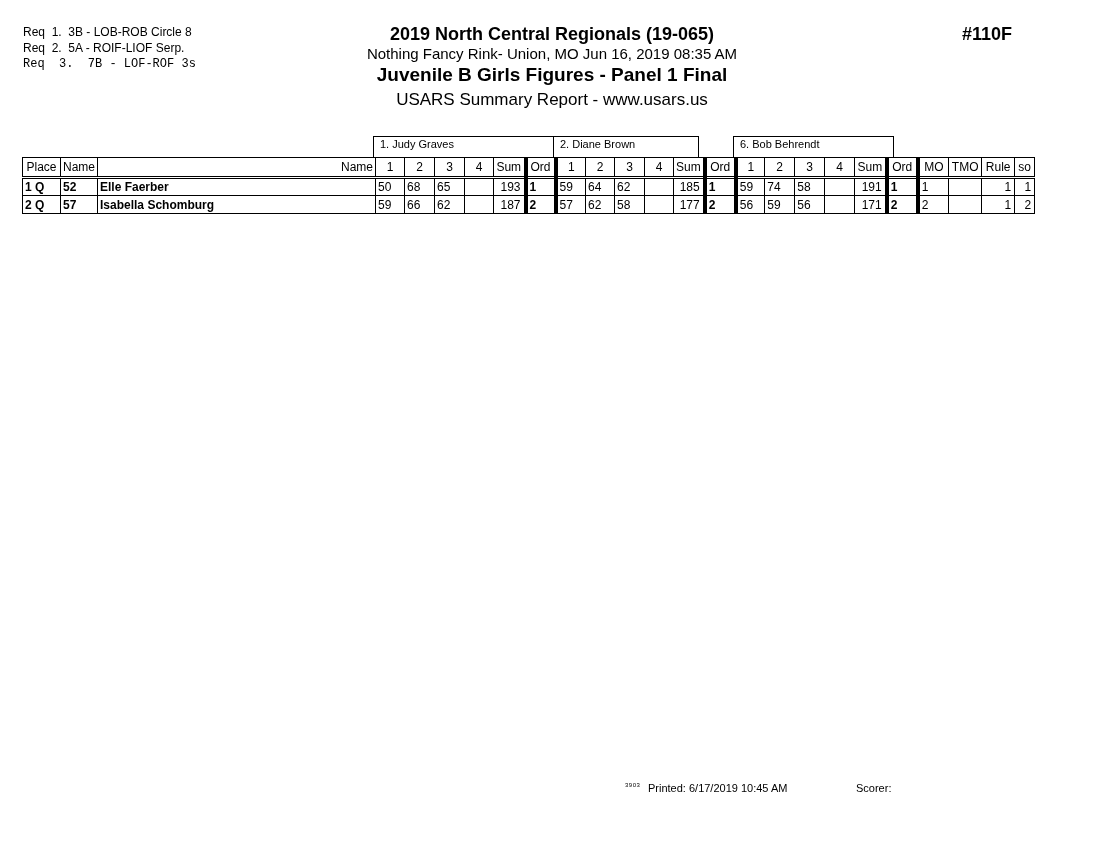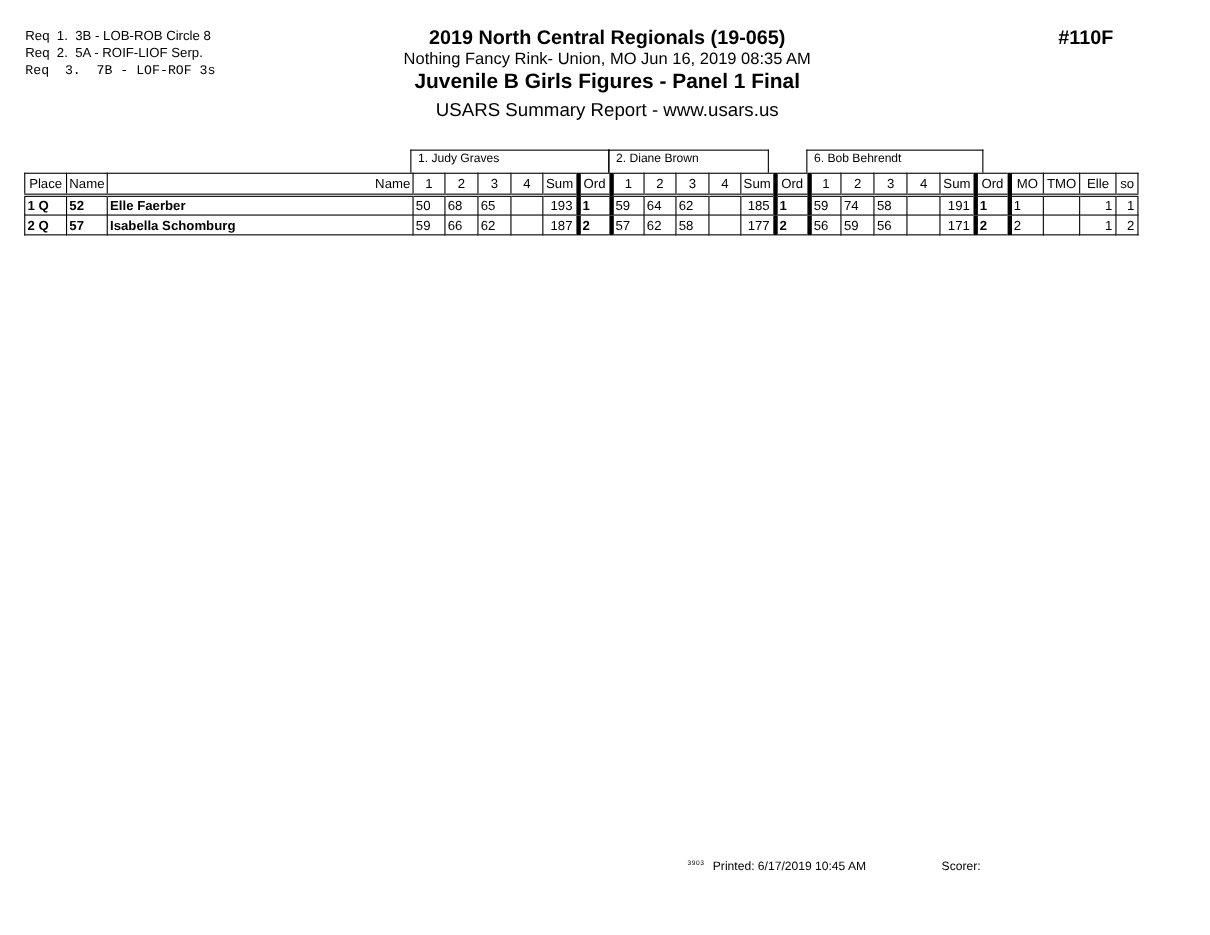--- a/index.html
+++ b/index.html
@@ -100,21 +100,21 @@
 
     <td>1</td>
     <td>2</td>
     <td>3</td>
     <td>4</td>
     <td class="thick">Sum</td>
     <td class="thick">Ord</td>
 
     <td>MO</td>
     <td>TMO</td>
-    <td>Elle</td>
+    <td>Rule</td>
     <td>so</td>
   </tr>
 
   <tr class="row">
     <td class="b c">1 Q</td>
     <td class="b c">52</td>
     <td class="b">Elle Faerber</td>
     <td>50</td>
     <td>68</td>
     <td>65</td>

